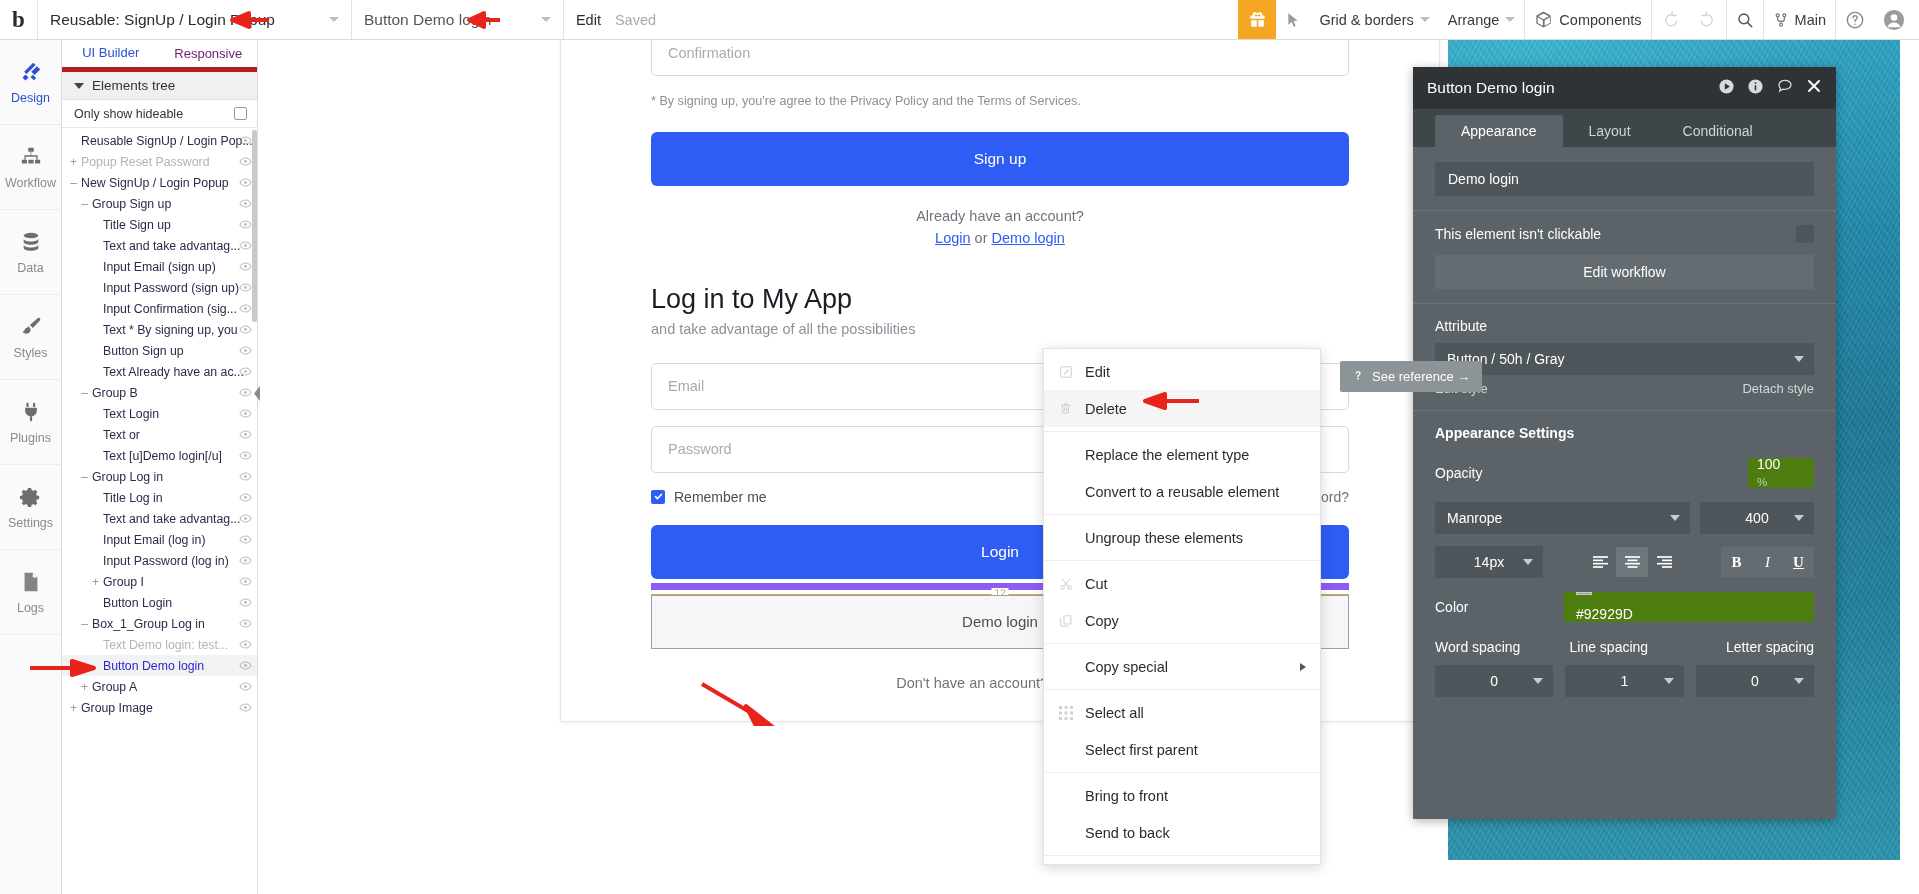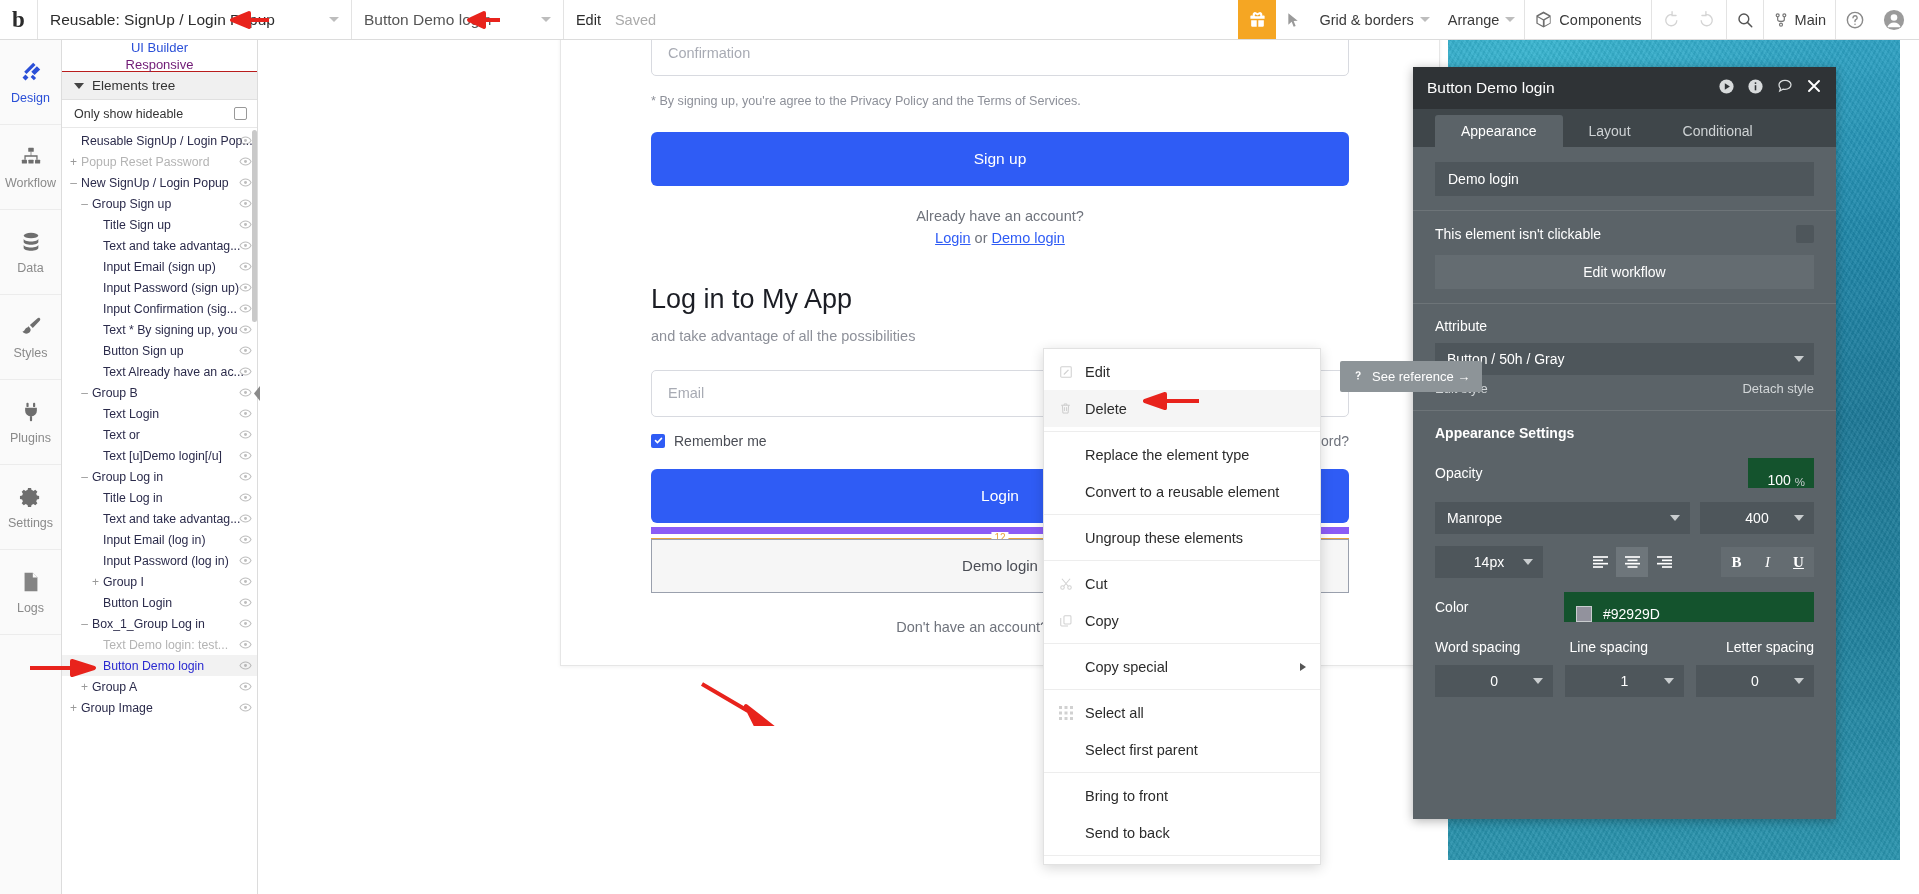--- a/index.html
+++ b/index.html
@@ -46,21 +46,21 @@
   .rail-label{font-size:12.5px;color:#8a8a8a;}
   .rail-item.active .rail-label{color:#2a4fd7;}
   .rail-ico{height:26px;display:flex;align-items:center;justify-content:center;}
 
   
   .treepanel{
     position:absolute; top:40px; left:62px; width:196px; height:854px;
     background:#fff; border-right:1px solid #dcdcdc; z-index:28;
     display:flex; flex-direction:column;
   }
-  .tp-tabs{display:flex;height:32px;border-bottom:1px solid #b91c1c;flex-direction:column;}
+  .tp-tabs{display:flex;height:32px;border-bottom:5px solid #b91c1c;}
   .tp-tab{flex:1;display:flex;align-items:center;justify-content:center;font-size:13px;color:#701a75;cursor:pointer;}
   .tp-tab.active{color:#2a4fd7;background:#fff;border-bottom:2px solid #fff;}
   .tp-header{height:28px;display:flex;align-items:center;gap:8px;padding-left:12px;
     background:#f0f0f0;border-bottom:1px solid #e0e0e0;font-size:13.5px;color:#333;}
   .tri{width:0;height:0;border-left:5px solid transparent;border-right:5px solid transparent;border-top:6px solid #444;}
   .tp-onlyrow{height:28px;display:flex;align-items:center;justify-content:space-between;
     padding:0 10px 0 12px;border-bottom:1px solid #e8e8e8;font-size:12.5px;color:#333;}
   .cb{width:13px;height:13px;border:1px solid #999;background:#fff;border-radius:2px;}
   .tree-scrollwrap{flex:1;position:relative;overflow:hidden;}
   .tree{padding-top:2px;}
@@ -84,21 +84,21 @@
     border:1px solid #e6e6e6; box-shadow:0 1px 4px rgba(0,0,0,.06);
   }
   .pp-inner{padding:0 90px;}
   .inp{height:47px;border:1px solid #d8dae0;border-radius:5px;display:flex;align-items:center;
     padding:0 16px;font-size:14.5px;color:#a8abb4;background:#fff;margin-bottom:16px;}
   .legal{font-size:12.6px;color:#8d9099;line-height:1.55;margin:6px 0 20px;}
   .btn-blue{height:54px;background:#2f5CF5;color:#fff;border-radius:6px;display:flex;
     align-items:center;justify-content:center;font-size:15.5px;}
   .center-note{text-align:center;font-size:14.5px;color:#6f737c;margin-top:22px;}
   .lnk{color:#2f5CF5;text-decoration:underline;}
-  .sect-title{font-size:27px;color:#1b1d24;font-weight:400;margin:38px 0 13px;}
+  .sect-title{font-size:27px;color:#1b1d24;font-weight:400;margin:38px 0 6px;}
   .sect-sub{font-size:14.5px;color:#8d9099;margin-bottom:26px;}
   .remember-row{display:flex;align-items:center;gap:9px;margin:4px 0 20px;font-size:14px;color:#4a4d55;}
   .cbblue{width:14px;height:14px;background:#2f5CF5;border-radius:2px;display:flex;align-items:center;justify-content:center;}
   .forgot{margin-left:auto;font-size:14px;color:#6f737c;}
   .demo-box{height:54px;border:1px solid #9aa0ad;background:#f6f6f6;display:flex;align-items:center;
     justify-content:center;font-size:15px;color:#4a4d55;position:relative;}
   .sel-ruler{position:absolute;left:0;right:0;height:12px;border-top:7px solid #8b5cf6;border-bottom:1px solid #E8A33D;}
   .sel-ruler .num{position:absolute;left:50%;transform:translateX(-50%);top:-2px;font-size:10px;color:#E8A33D;background:#fff;padding:0 3px;}
   .bottom-note{text-align:center;font-size:14.5px;color:#6f737c;margin:26px 0 30px;}
 
@@ -155,22 +155,22 @@
   .lbl{font-size:14px;color:#fff;}
   .lbl-mut{font-size:13px;color:#d2d6d8;}
   .chk-dark{width:18px;height:18px;background:#4e565b;border-radius:2px;}
   .btn-dark{height:34px;background:#646c71;display:flex;align-items:center;justify-content:center;
     font-size:14px;color:#fff;cursor:pointer;}
   .sel-dark{height:32px;background:#4e565b;display:flex;align-items:center;padding:0 12px;
     font-size:14px;color:#fff;position:relative;cursor:pointer;}
   .sel-dark .dcar{position:absolute;right:10px;width:0;height:0;border-left:5px solid transparent;
     border-right:5px solid transparent;border-top:6px solid #c9cdcf;}
   .two{display:flex;justify-content:space-between;align-items:center;}
-  .numbox{height:30px;min-width:66px;background:#14532d;display:flex;align-items:flex-end;
-    justify-content:flex-end;gap:4px;padding:0 9px;font-size:14px;color:#fff;}
+  .numbox{height:30px;min-width:66px;background:#4d7c0f;display:flex;align-items:flex-start;
+    justify-content:flex-end;gap:4px;padding:0 9px;font-size:14px;color:#fff;flex-direction:column;}
   .numbox .u{font-size:11.5px;color:#c6cacc;}
   .alignset{display:flex;gap:0;background:transparent;}
   .algbtn{width:32px;height:30px;display:flex;align-items:center;justify-content:center;}
   .algbtn.on{background:#6e767b;}
   .stylebtns{display:flex;background:#646c71;height:30px;}
   .sbtn{width:31px;display:flex;align-items:center;justify-content:center;font-size:15px;color:#fff;}
   .colorchip{width:16px;height:16px;background:#92929D;border:1px solid #c9cdcf;}
   .see-ref{position:absolute;left:1340px;top:361px;background:#8d9498;color:#fff;
     font-size:13px;padding:7px 12px;display:flex;align-items:center;gap:8px;z-index:75;border-radius:2px;}
 </style>
@@ -678,20 +678,21 @@
         <div class="center-note" style="margin-top:6px">
           <span class="lnk">Login</span>
           <span>or</span>
           <span class="lnk">Demo login</span>
         </div>
 
         <div class="sect-title">Log in to My App</div>
         <div class="sect-sub">and take advantage of all the possibilities</div>
 
         <div class="inp">Email</div>
+        <div class="inp">Password</div>
 
         <div class="remember-row">
           <span class="cbblue">
             <svg width="9" height="9" viewBox="0 0 12 12" fill="none" stroke="#fff" stroke-width="2.1">
                 <path d="M2 6.2l2.6 2.6L10 3.2" stroke-linecap="round"></path>
               </svg>
           </span>
           <span>Remember me</span>
           <span class="forgot">Forgot password?</span>
         </div>

